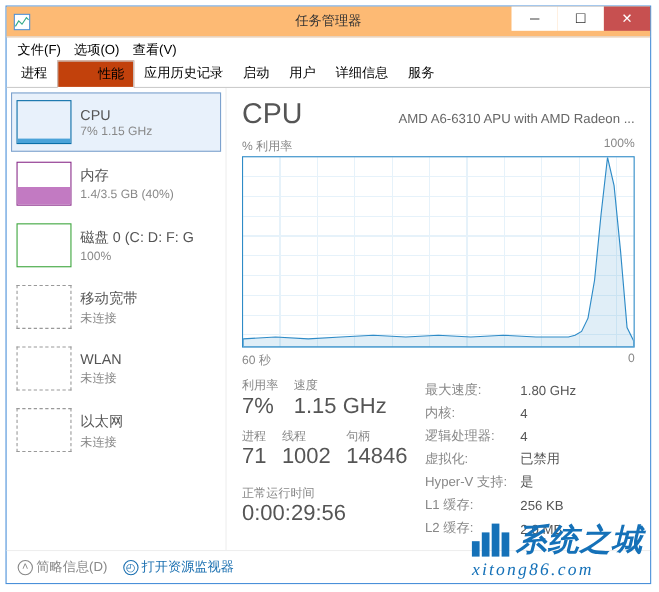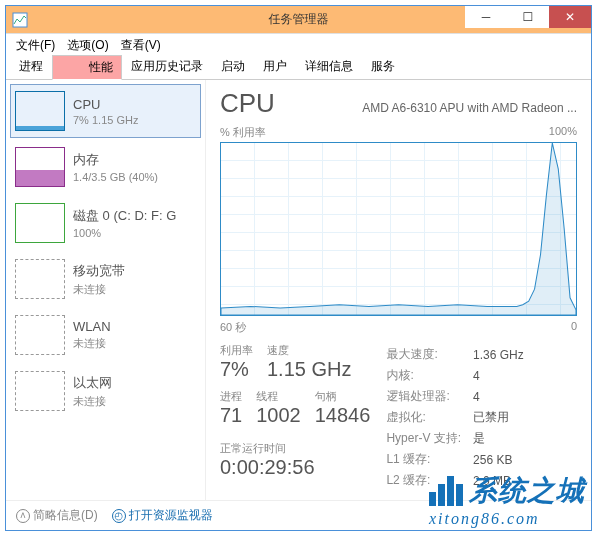--- a/index.html
+++ b/index.html
@@ -9,21 +9,21 @@
 .titlebar .sysicon { position: absolute; left: 6px; width: 16px; height: 16px; }
 .titlebar .title { font-size: 12px; color: #333; }
 .winbtns { position: absolute; right: 0; top: 0; display: flex; }
 .winbtn { width: 42px; height: 22px; display: flex; align-items: center; justify-content: center; font-size: 12px; cursor: pointer; }
 .winbtn.min, .winbtn.max { background: #fff; color: #333; }
 .winbtn.close { background: #c75050; color: #fff; }
 .menubar { height: 22px; display: flex; align-items: center; padding-left: 6px; gap: 4px; }
 .menuitem { padding: 2px 4px; cursor: pointer; }
 .tabs { height: 24px; display: flex; align-items: flex-end; border-bottom: 1px solid #ccc; padding-left: 4px; }
 .tab { padding: 3px 8px; border: 1px solid transparent; cursor: pointer; font-size: 12px; }
-.tab.active { border: 1px solid #ccc; border-bottom: 1px solid #fff; background: #fca5a5; margin-bottom: -1px; padding-left: 36px; }
+.tab.active { border: 1px solid #ccc; border-bottom: 1px solid #fff; background: #c2410c; margin-bottom: -1px; padding-left: 36px; }
 .content { flex: 1; display: flex; overflow: hidden; }
 .sidebar { width: 200px; border-right: 1px solid #eee; padding: 4px; overflow-y: auto; }
 .side-item { height: 54px; border: 1px solid transparent; display: flex; align-items: center; padding: 4px; cursor: pointer; margin-bottom: 2px; }
 .side-item.active { border: 1px solid #7da2ce; background: #e8f1fb; }
 .side-icon { width: 50px; height: 40px; border: 1px solid; margin-right: 8px; position: relative; }
 .side-icon.cpu { border-color: #0b6fa8; }
 .side-icon.cpu::after { content:""; position:absolute; bottom:0; left:0; right:0; height:4px; background:#4aa3d9; }
 .side-icon.mem { border-color: #8a2d8a; }
 .side-icon.mem::after { content:""; position:absolute; bottom:0; left:0; right:0; height:16px; background:#c27ac2; }
 .side-icon.disk { border-color: #3da63d; }
@@ -182,21 +182,21 @@
           <div class="uptime">
             <div class="label">正常运行时间</div>
             <div class="val">0:00:29:56</div>
           </div>
         </div>
         <div class="stats-right">
           <table>
             <tbody>
                 <tr>
                   <td class="k">最大速度:</td>
-                  <td>1.36 GHz</td>
+                  <td>1.80 GHz</td>
                 </tr>
             <tr>
                   <td class="k">内核:</td>
                   <td>4</td>
                 </tr>
             <tr>
                   <td class="k">逻辑处理器:</td>
                   <td>4</td>
                 </tr>
             <tr class="highlight">

